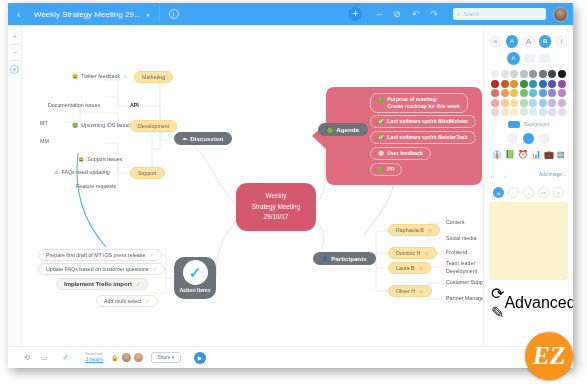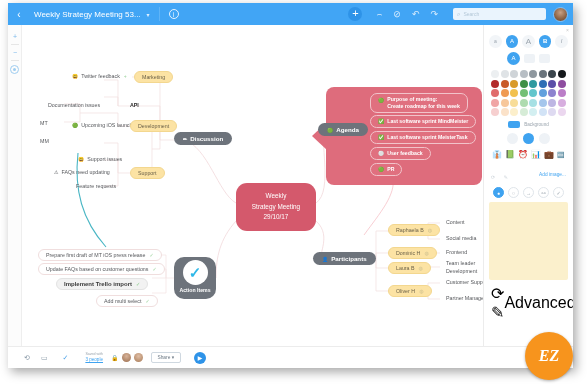--- a/index.html
+++ b/index.html
@@ -193,33 +193,33 @@
   .bb-play {
     margin-left:13px; width:12px;height:12px;border-radius:50%;
     background:#2e93e8; color:#fff; font-size:6px; text-align:center; line-height:12px;
   }
 
   
   .ez {
     position:absolute; right:14px; bottom:10px; width:48px; height:48px;
     border-radius:50%; background:#f7941d;
     display:flex; align-items:center; justify-content:center;
-    color:#fff; font-size:16px; font-weight:bold; font-style:italic;
+    color:#fff; font-size:26px; font-weight:bold; font-style:italic;
     font-family:"Liberation Serif", serif;
     box-shadow:0 1px 3px rgba(0,0,0,.3);
   }
 </style>
 </head>
 <body>
 
 <div class="app">
 
   <div class="topbar">
     <div class="tb-back">‹</div>
-    <div class="tb-title">Weekly Strategy Meeting 53...</div>
+    <div class="tb-title">Weekly Strategy Meeting 29...</div>
     <div class="tb-caret">▾</div>
     <div class="tb-divider"></div>
     <div class="tb-info">i</div>
     <div class="tb-spacer"></div>
     <div class="tb-plus">+</div>
     <div class="tb-icon">⌢</div>
     <div class="tb-icon">⊘</div>
     <div class="tb-icon">↶</div>
     <div class="tb-icon">↷</div>
     <div class="tb-search">

